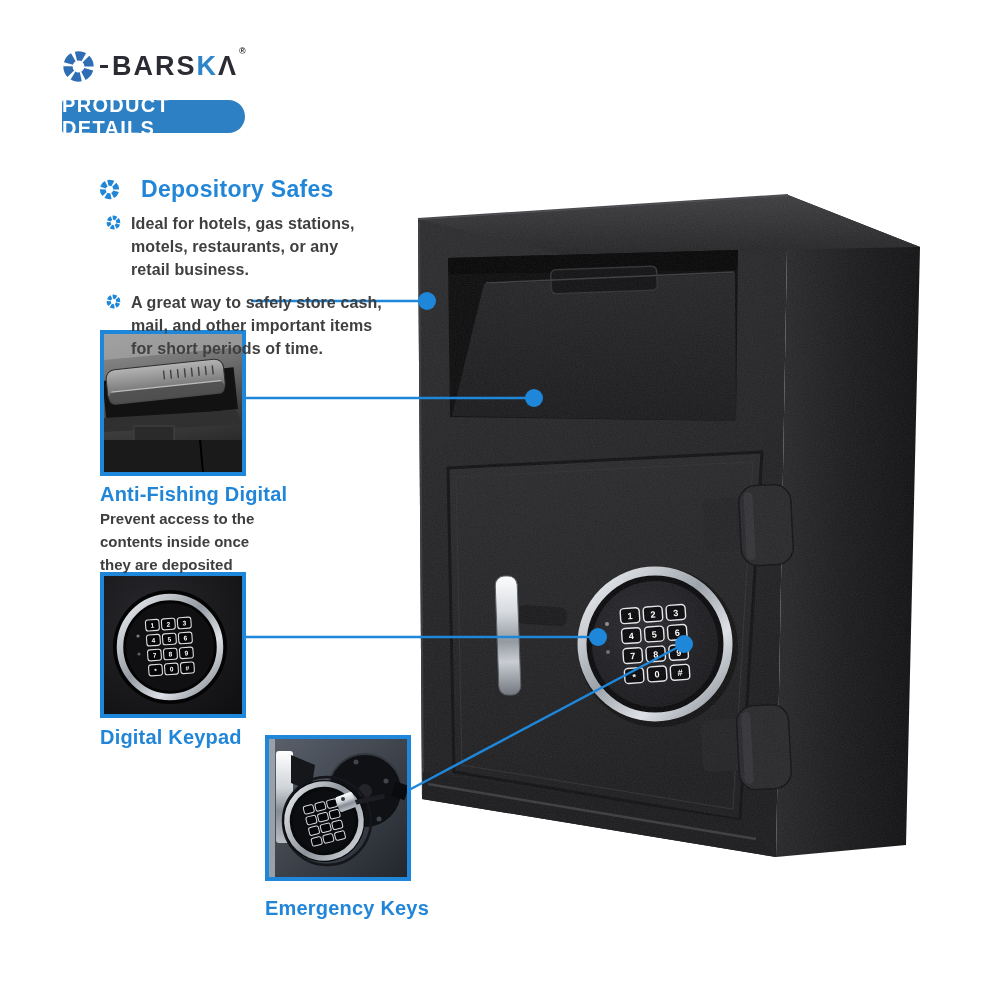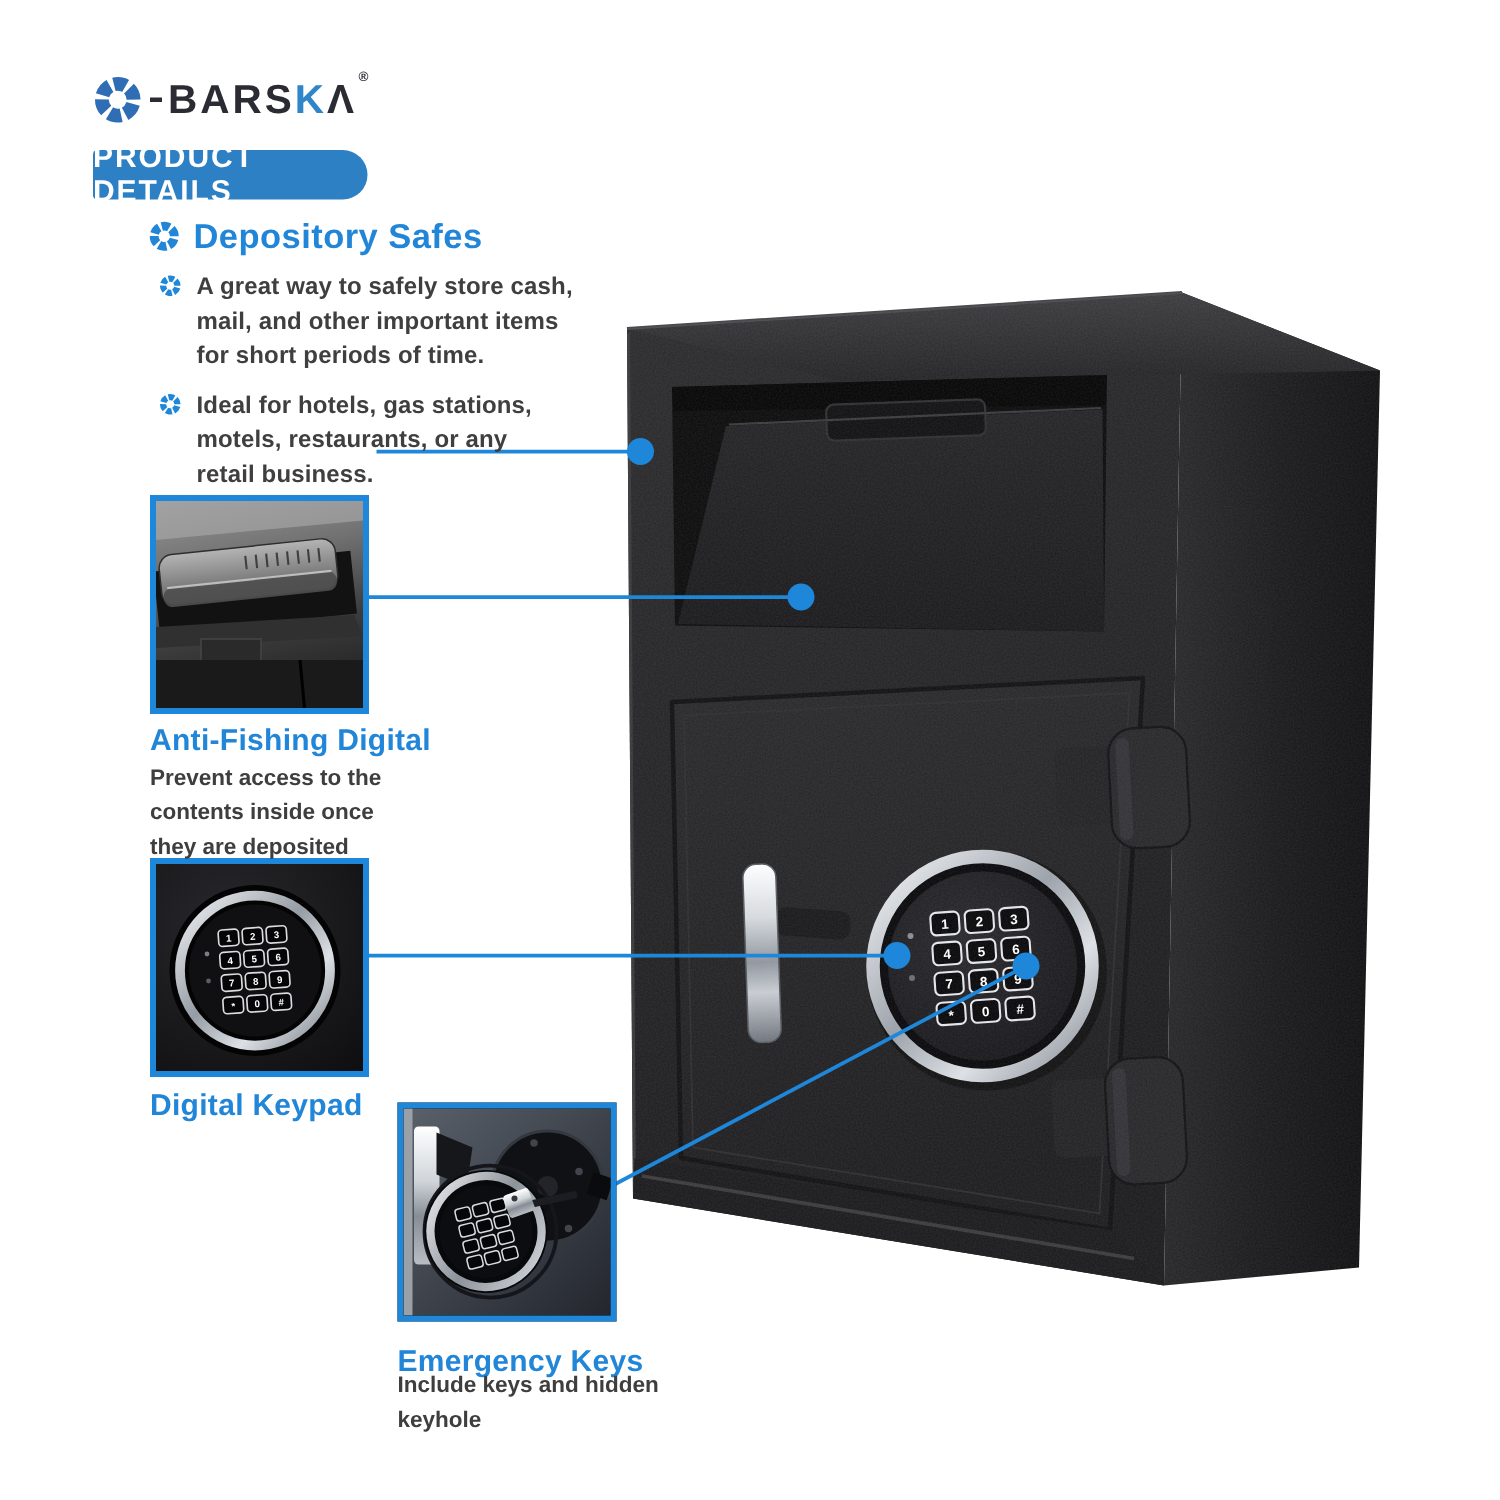--- a/index.html
+++ b/index.html
@@ -15,21 +15,21 @@
   .logo-text{font-size:27px;font-weight:bold;color:#2b2b33;letter-spacing:2px;line-height:1;}
   .logo-k{color:#2e86c9;}
   .logo-reg{font-size:9px;color:#2b2b33;vertical-align:top;position:relative;top:-6px;left:1px;font-weight:bold;}
 
   .banner{position:absolute;left:62px;top:100px;width:183px;height:33px;background:#2e80c5;
           border-radius:3px 17px 17px 3px;display:flex;align-items:center;justify-content:center;
           color:#fff;font-weight:bold;font-size:20px;letter-spacing:1.3px;z-index:3;}
 
   
   .intro{position:absolute;left:99px;top:144px;width:352px;z-index:3;}
-  .intro-head{display:flex;align-items:center;gap:9px;}
+  .intro-head{display:flex;align-items:center;gap:21px;margin-top:32px;}
   .intro-head .ap{color:#2286d8;}
   .intro-head h1{margin:0;font-size:23px;font-weight:bold;color:#2286d8;letter-spacing:0.3px;}
   .bullets{margin:9px 0 0 7px;padding:0;list-style:none;width:330px;}
   .bullet{display:flex;gap:10px;margin-bottom:10px;}
   .bullet .ap{color:#1e87da;flex:0 0 auto;margin-top:3px;}
   .bullet-text{font-size:16px;line-height:23px;font-weight:bold;color:#3f3f3f;white-space:pre-line;letter-spacing:0.1px;}
 
   
   .photo-box{position:absolute;width:146px;height:146px;border:4px solid #1e87da;background:#111;
              box-sizing:border-box;z-index:2;}
@@ -226,31 +226,31 @@
       <svg class="ap" width="21" height="21">
           <use href="#aperture"></use>
         </svg>
       <h1>Depository Safes</h1>
     </div>
     <ul class="bullets">
       <li class="bullet">
         <svg class="ap" width="15" height="15">
             <use href="#aperture"></use>
           </svg>
-        <span class="bullet-text">A great way to safely store cash,
-mail, and other important items
-for short periods of time.</span>
+        <span class="bullet-text">Ideal for hotels, gas stations,
+motels, restaurants, or any
+retail business.</span>
       </li>
       <li class="bullet">
         <svg class="ap" width="15" height="15">
             <use href="#aperture"></use>
           </svg>
-        <span class="bullet-text">Ideal for hotels, gas stations,
-motels, restaurants, or any
-retail business.</span>
+        <span class="bullet-text">A great way to safely store cash,
+mail, and other important items
+for short periods of time.</span>
       </li>
     </ul>
   </section>
 
   <div class="photo-box" id="box-anti">
     <svg width="138" height="138" viewBox="0 0 138 138">
       <defs>
         <linearGradient id="af_bg" x1="0" y1="0" x2="0.2" y2="1">
           <stop offset="0" stop-color="#979797"></stop>
             <stop offset="0.35" stop-color="#6f6f6f"></stop>
@@ -398,16 +398,14 @@
   </div>
 
   <div class="caption-title" id="cap-anti">Anti-Fishing Digital</div>
   <div class="caption-desc" id="desc-anti">Prevent access to the
 contents inside once
 they are deposited</div>
 
   <div class="caption-title" id="cap-keypad">Digital Keypad</div>
 
   <div class="caption-title" id="cap-keys">Emergency Keys</div>
-  <div class="caption-desc" id="desc-keys">Include keys and hidden
-keyhole</div>
 
 </div>
 
 </body></html>

